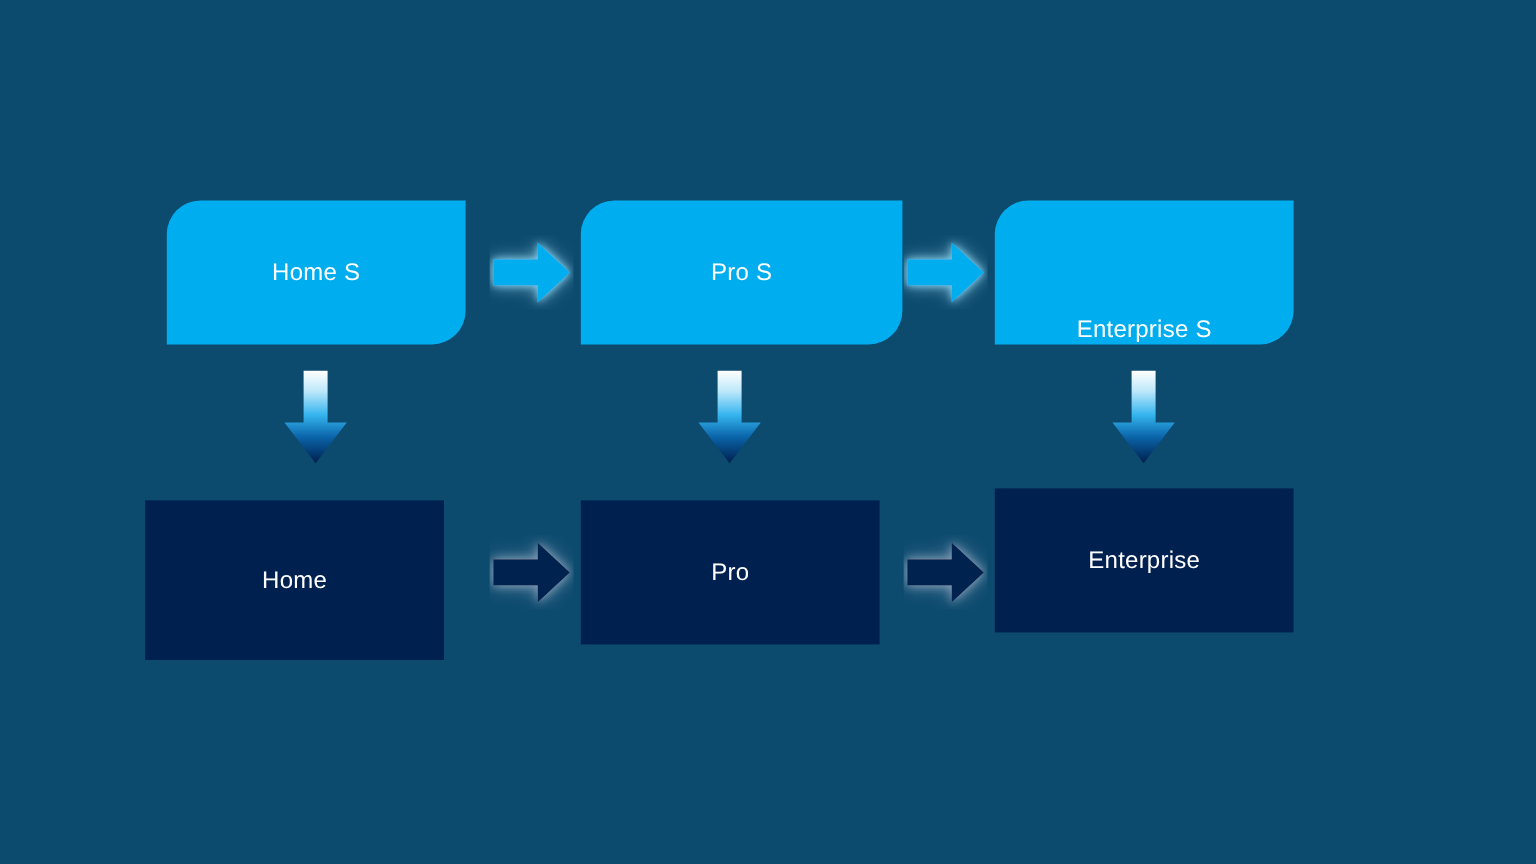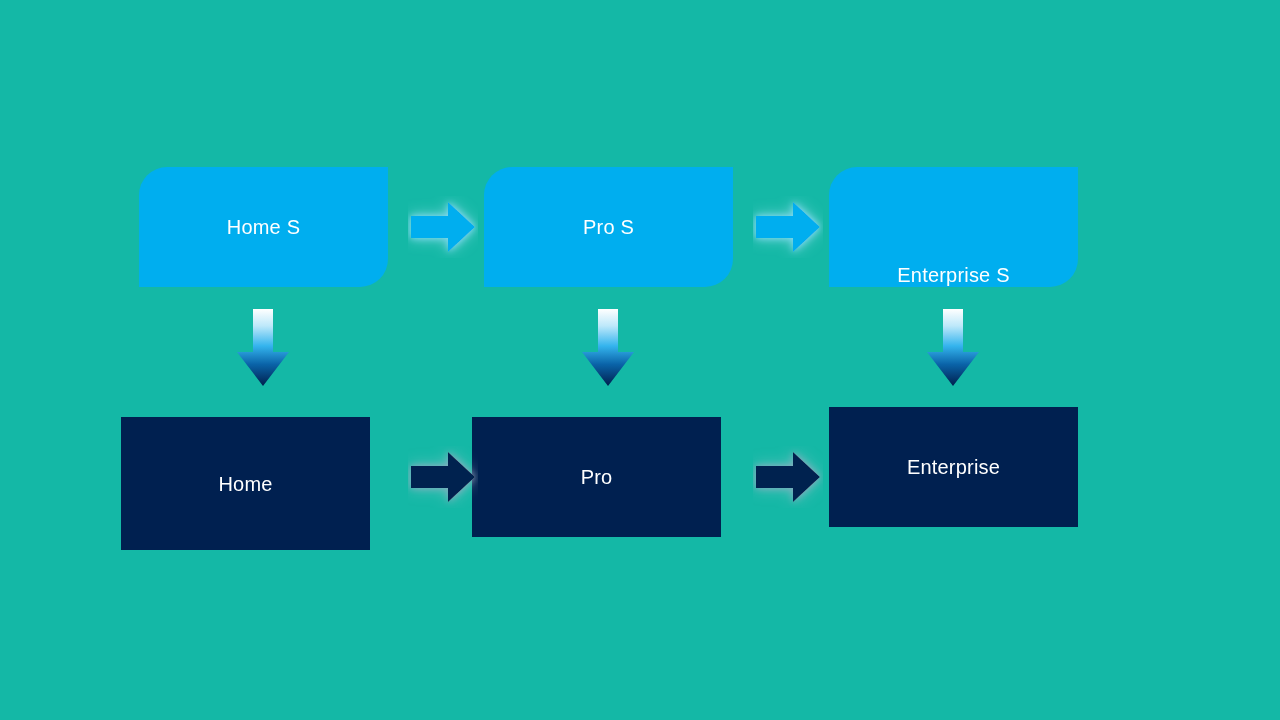--- a/index.html
+++ b/index.html
@@ -11,21 +11,21 @@
   body {
     width: 1280px;
     height: 720px;
     font-family: "Liberation Sans", sans-serif;
     overflow: hidden;
   }
   #canvas {
     position: relative;
     width: 1280px;
     height: 720px;
-    background: #14b8a6;
+    background: #0c4a6e;
     text-decoration: underline;
   }
 
   
   .node {
     position: absolute;
     display: flex;
     align-items: center;
     justify-content: center;
     box-sizing: border-box;
@@ -64,21 +64,21 @@
 </style>
 </head>
 <body>
 
 <div id="canvas">
 
   <div class="node node-top" style="left:139px; top:167px; width:249px; height:120px;">
     <span>Home S</span>
   </div>
 
-  <div class="node node-top" style="left:484px; top:167px; width:249px; height:120px;">
+  <div class="node node-top" style="left:484px; top:167px; width:268px; height:120px;">
     <span>Pro S</span>
   </div>
 
   <div class="node node-top" style="left:829px; top:167px; width:249px; height:120px;align-items:flex-end;">
     <span>Enterprise S</span>
   </div>
 
   <div class="arrow-right" style="left:408px; top:196px;">
     <svg viewBox="0 0 70 62" xmlns="http://www.w3.org/2000/svg">
       <defs>
@@ -145,21 +145,21 @@
         </linearGradient>
       </defs>
       <path d="M21,1 L41,1 L41,44 L57,44 L31,78 L5,44 L21,44 Z" fill="url(#gradDown3)"></path>
     </svg>
   </div>
 
   <div class="node node-bottom" style="left:121px; top:417px; width:249px; height:133px;">
     <span>Home</span>
   </div>
 
-  <div class="node node-bottom" style="left:472px; top:417px; width:249px; height:120px;">
+  <div class="node node-bottom" style="left:484px; top:417px; width:249px; height:120px;">
     <span>Pro</span>
   </div>
 
   <div class="node node-bottom" style="left:829px; top:407px; width:249px; height:120px;">
     <span>Enterprise</span>
   </div>
 
   <div class="arrow-right" style="left:408px; top:446px;">
     <svg viewBox="0 0 70 62" xmlns="http://www.w3.org/2000/svg">
       <defs>

